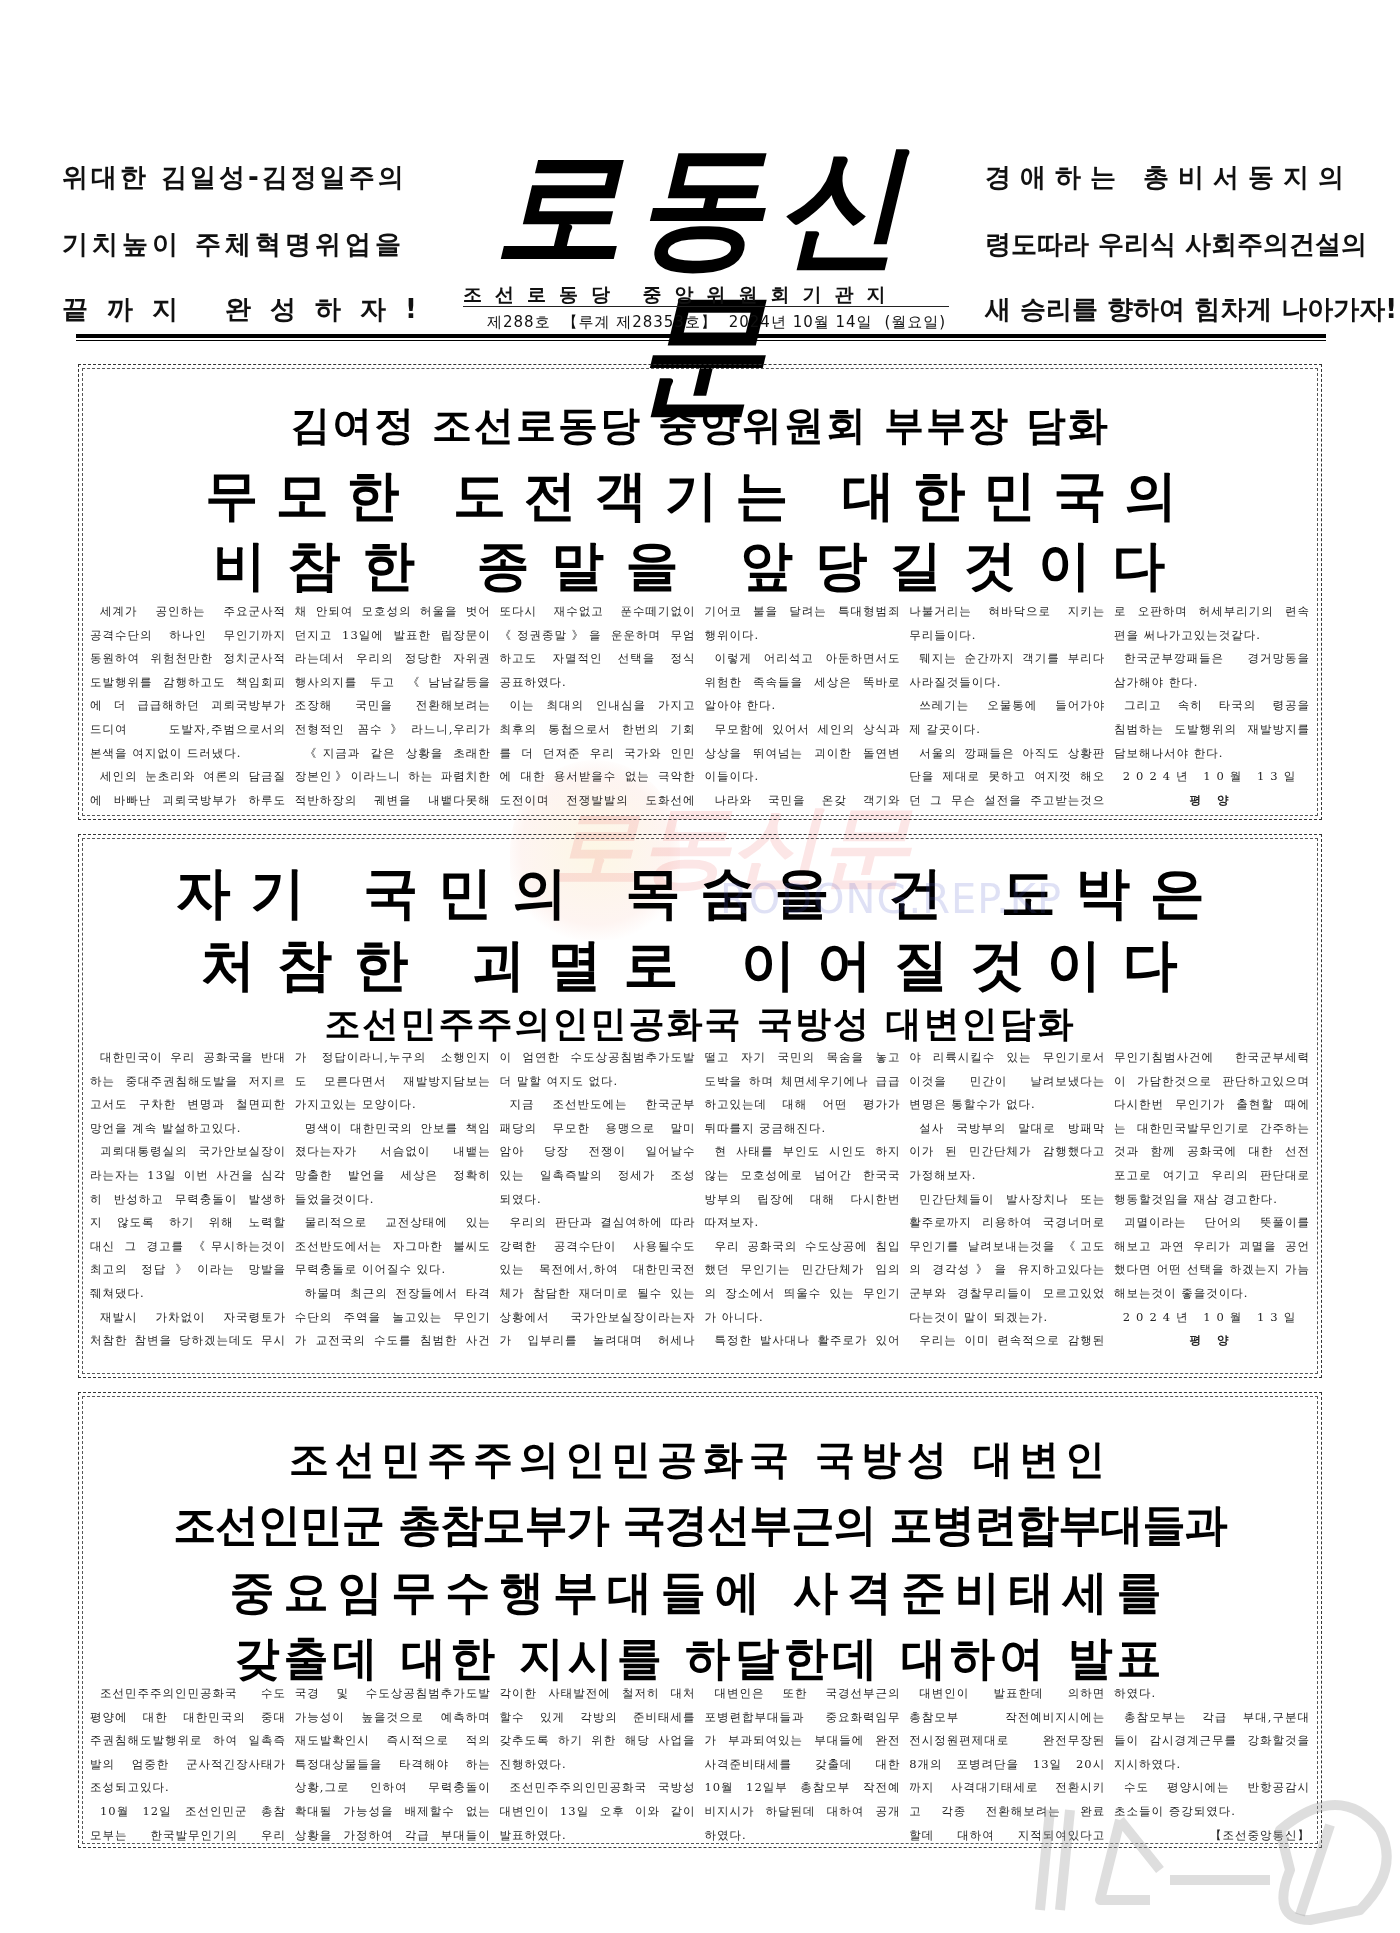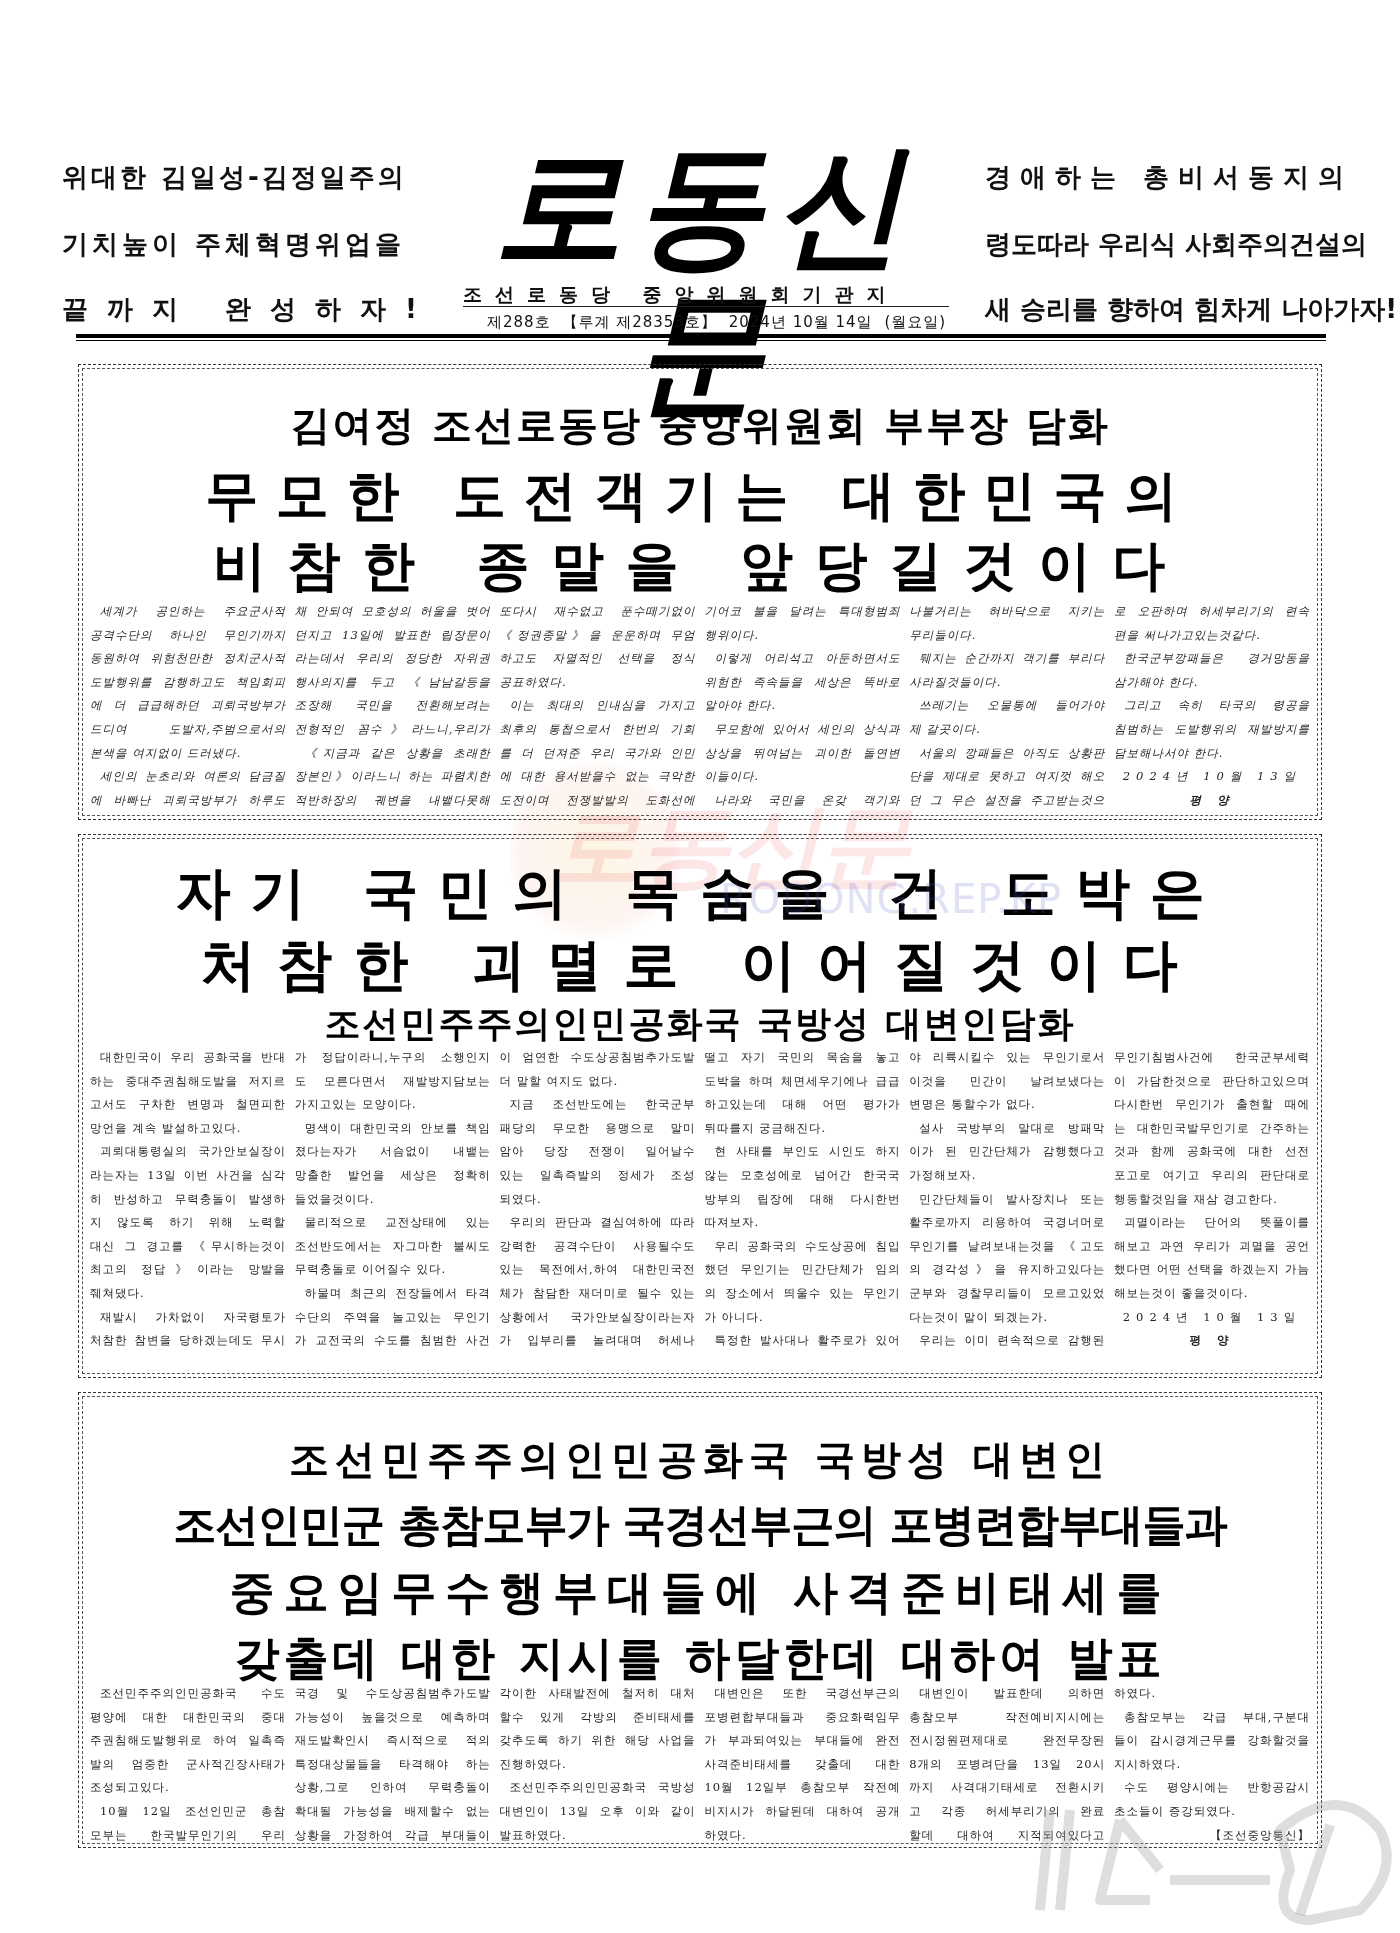--- a/index.html
+++ b/index.html
@@ -93,21 +93,21 @@
 </header>
 
 <div class="wm-flag"></div>
 <div class="wm-red">로동신문</div>
 
 <section class="box box1">
   <h2 class="headline hl-sub" style="top:34px;">김여정 조선로동당 중앙위원회 부부장 담화</h2>
   <h1 class="headline hl-main" style="top:96px; letter-spacing:18px;">무모한 도전객기는 대한민국의</h1>
   <h1 class="headline hl-main" style="top:166px; letter-spacing:22px;">비참한 종말을 앞당길것이다</h1>
 
-  <div class="cols" style="top:236px;font-style:italic;">
+  <div class="cols" style="top:236px;">
     <div class="col">
       <p class="indent">  세계가 공인하는 주요군사적</p>
       <p>공격수단의 하나인 무인기까지</p>
       <p>동원하여 위험천만한 정치군사적</p>
       <p>도발행위를 감행하고도 책임회피</p>
       <p>에 더 급급해하던 괴뢰국방부가</p>
       <p>드디여 도발자,주범으로서의</p>
       <p class="end">본색을 여지없이 드러냈다.</p>
       <p class="indent">  세인의 눈초리와 여론의 담금질</p>
       <p>에 바빠난 괴뢰국방부가 하루도</p>
@@ -312,21 +312,21 @@
       <p>10월 12일부 총참모부 작전예</p>
       <p>비지시가 하달된데 대하여 공개</p>
       <p class="end">하였다.</p>
     </div>
     <div class="col">
       <p class="indent">  대변인이 발표한데 의하면</p>
       <p>총참모부 작전예비지시에는</p>
       <p>전시정원편제대로 완전무장된</p>
       <p>8개의 포병려단을 13일 20시</p>
       <p>까지 사격대기태세로 전환시키</p>
-      <p>고 각종 허세부리기의 완료</p>
+      <p>고 각종 전환해보려는 완료</p>
       <p>할데 대하여 지적되여있다고</p>
     </div>
     <div class="col">
       <p class="end">하였다.</p>
       <p class="indent">  총참모부는 각급 부대,구분대</p>
       <p>들이 감시경계근무를 강화할것을</p>
       <p class="end">지시하였다.</p>
       <p class="indent">  수도 평양시에는 반항공감시</p>
       <p class="end">초소들이 증강되였다.</p>
       <p class="right">【조선중앙통신】</p>

